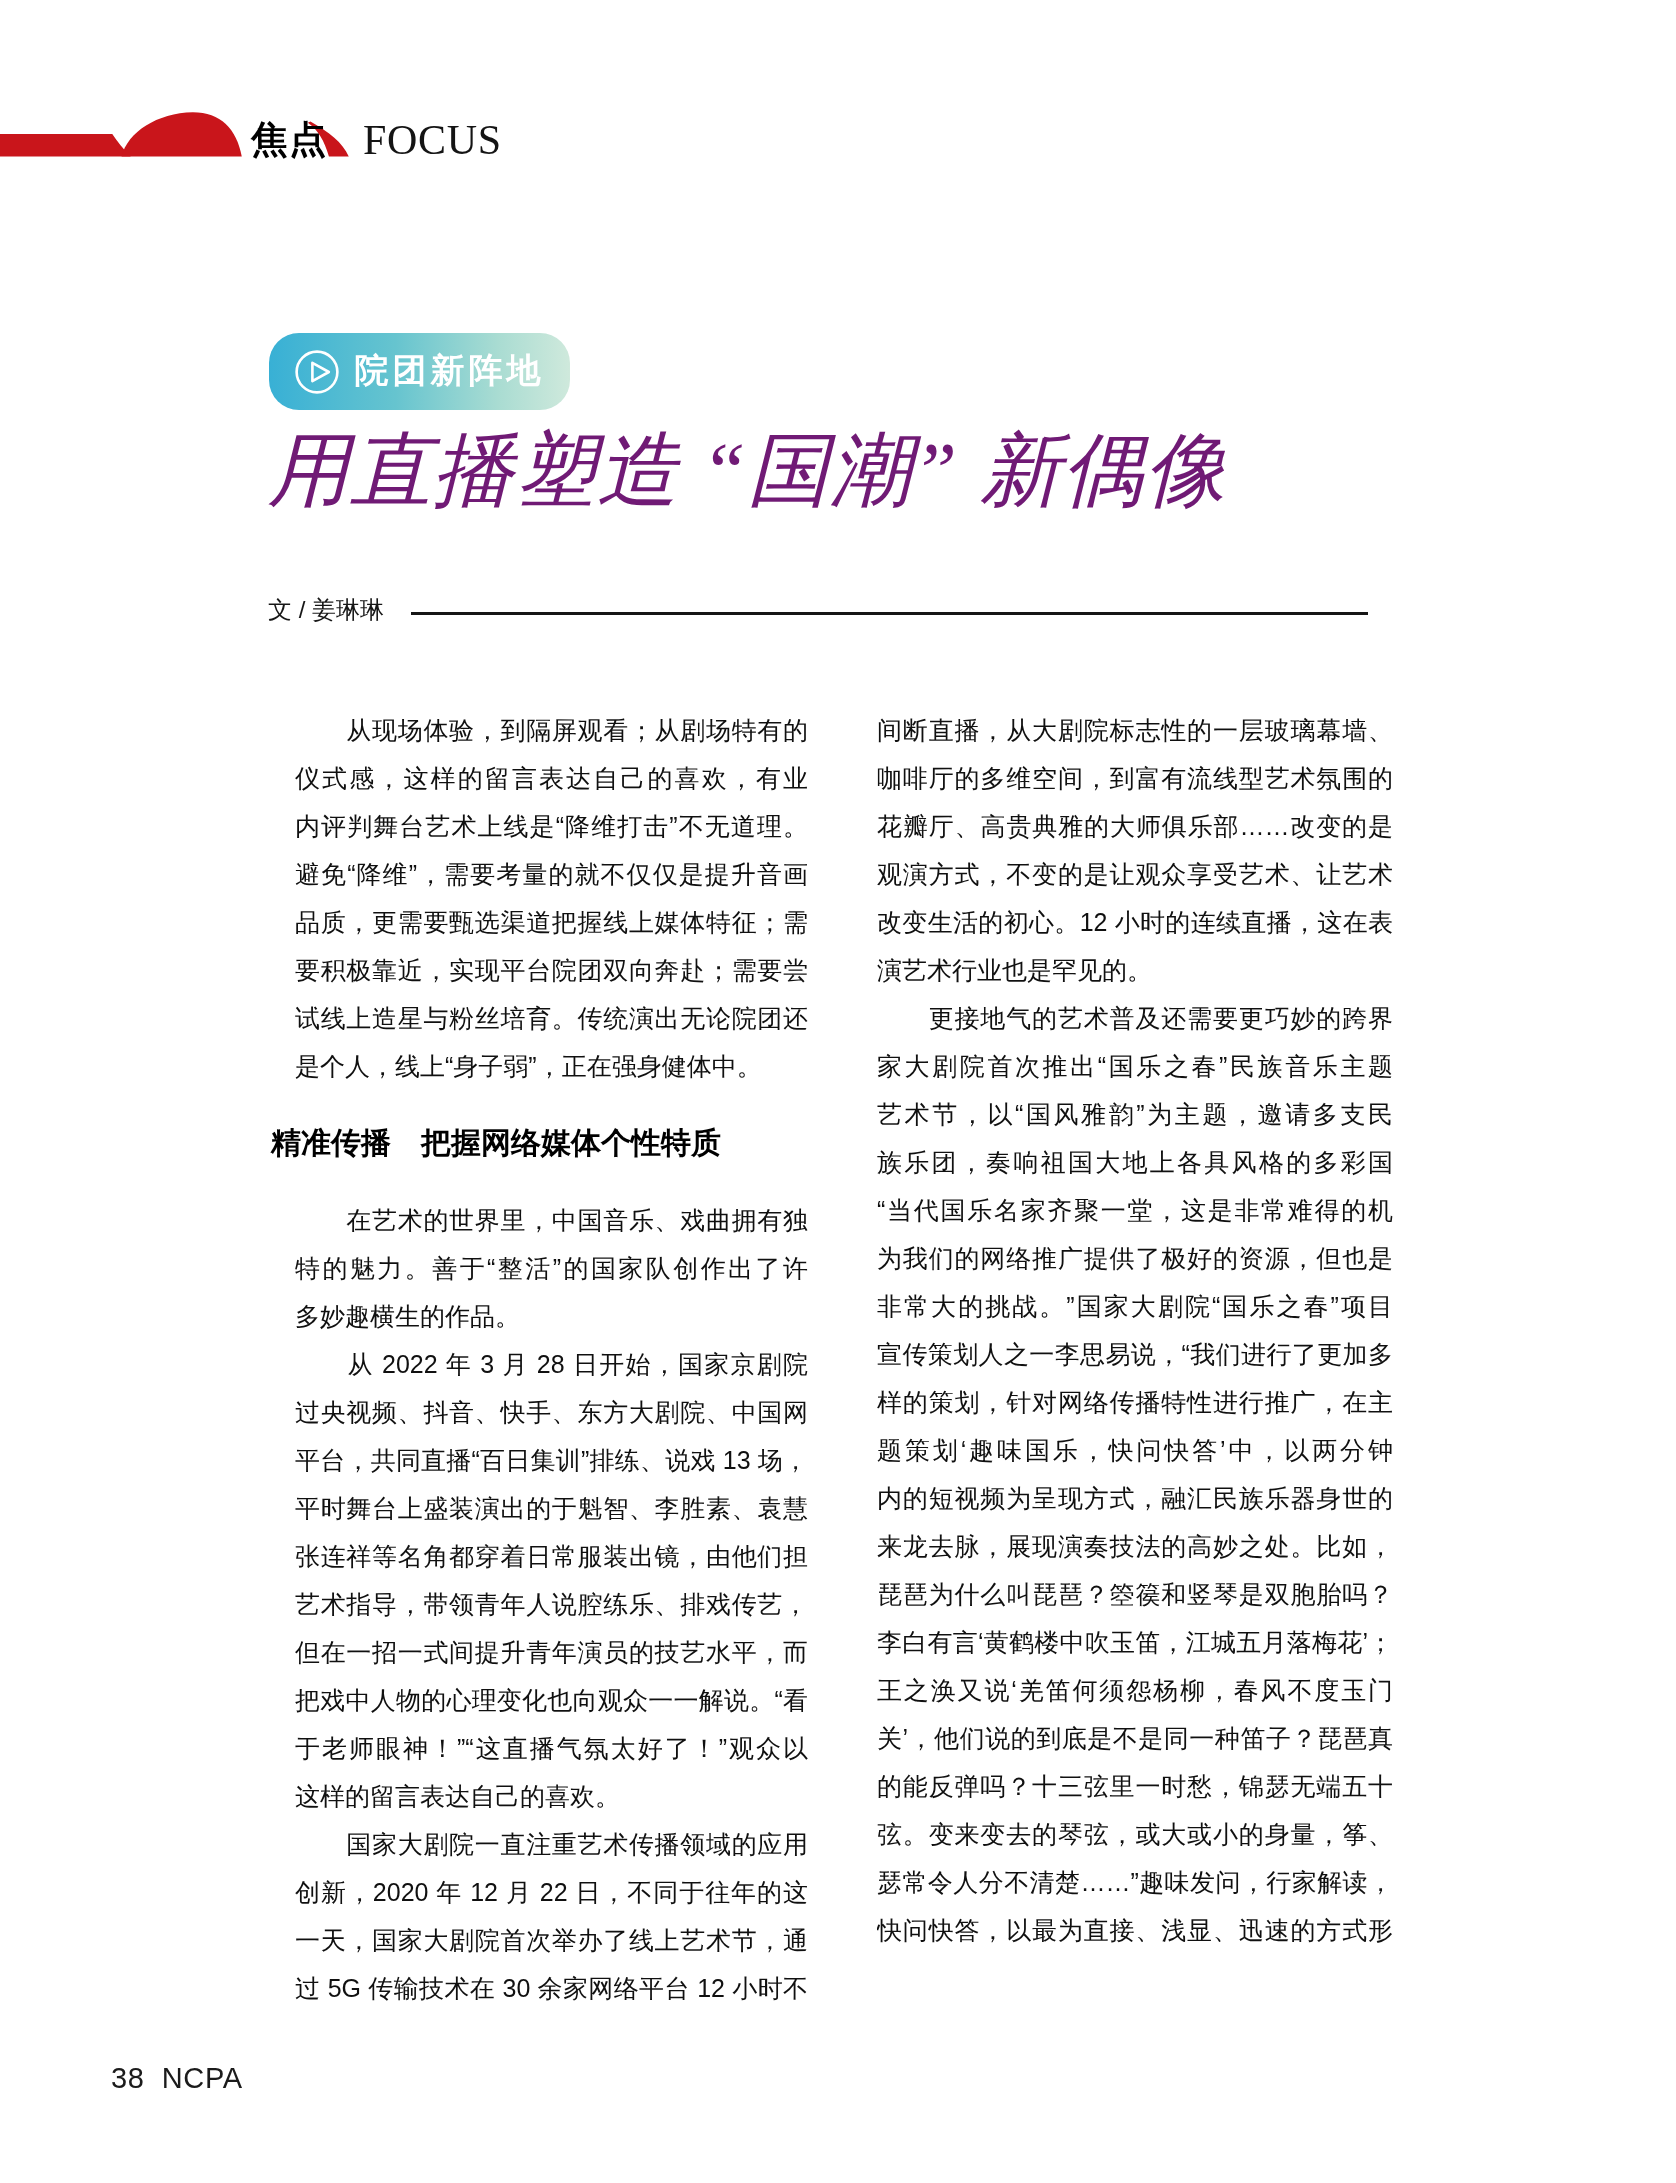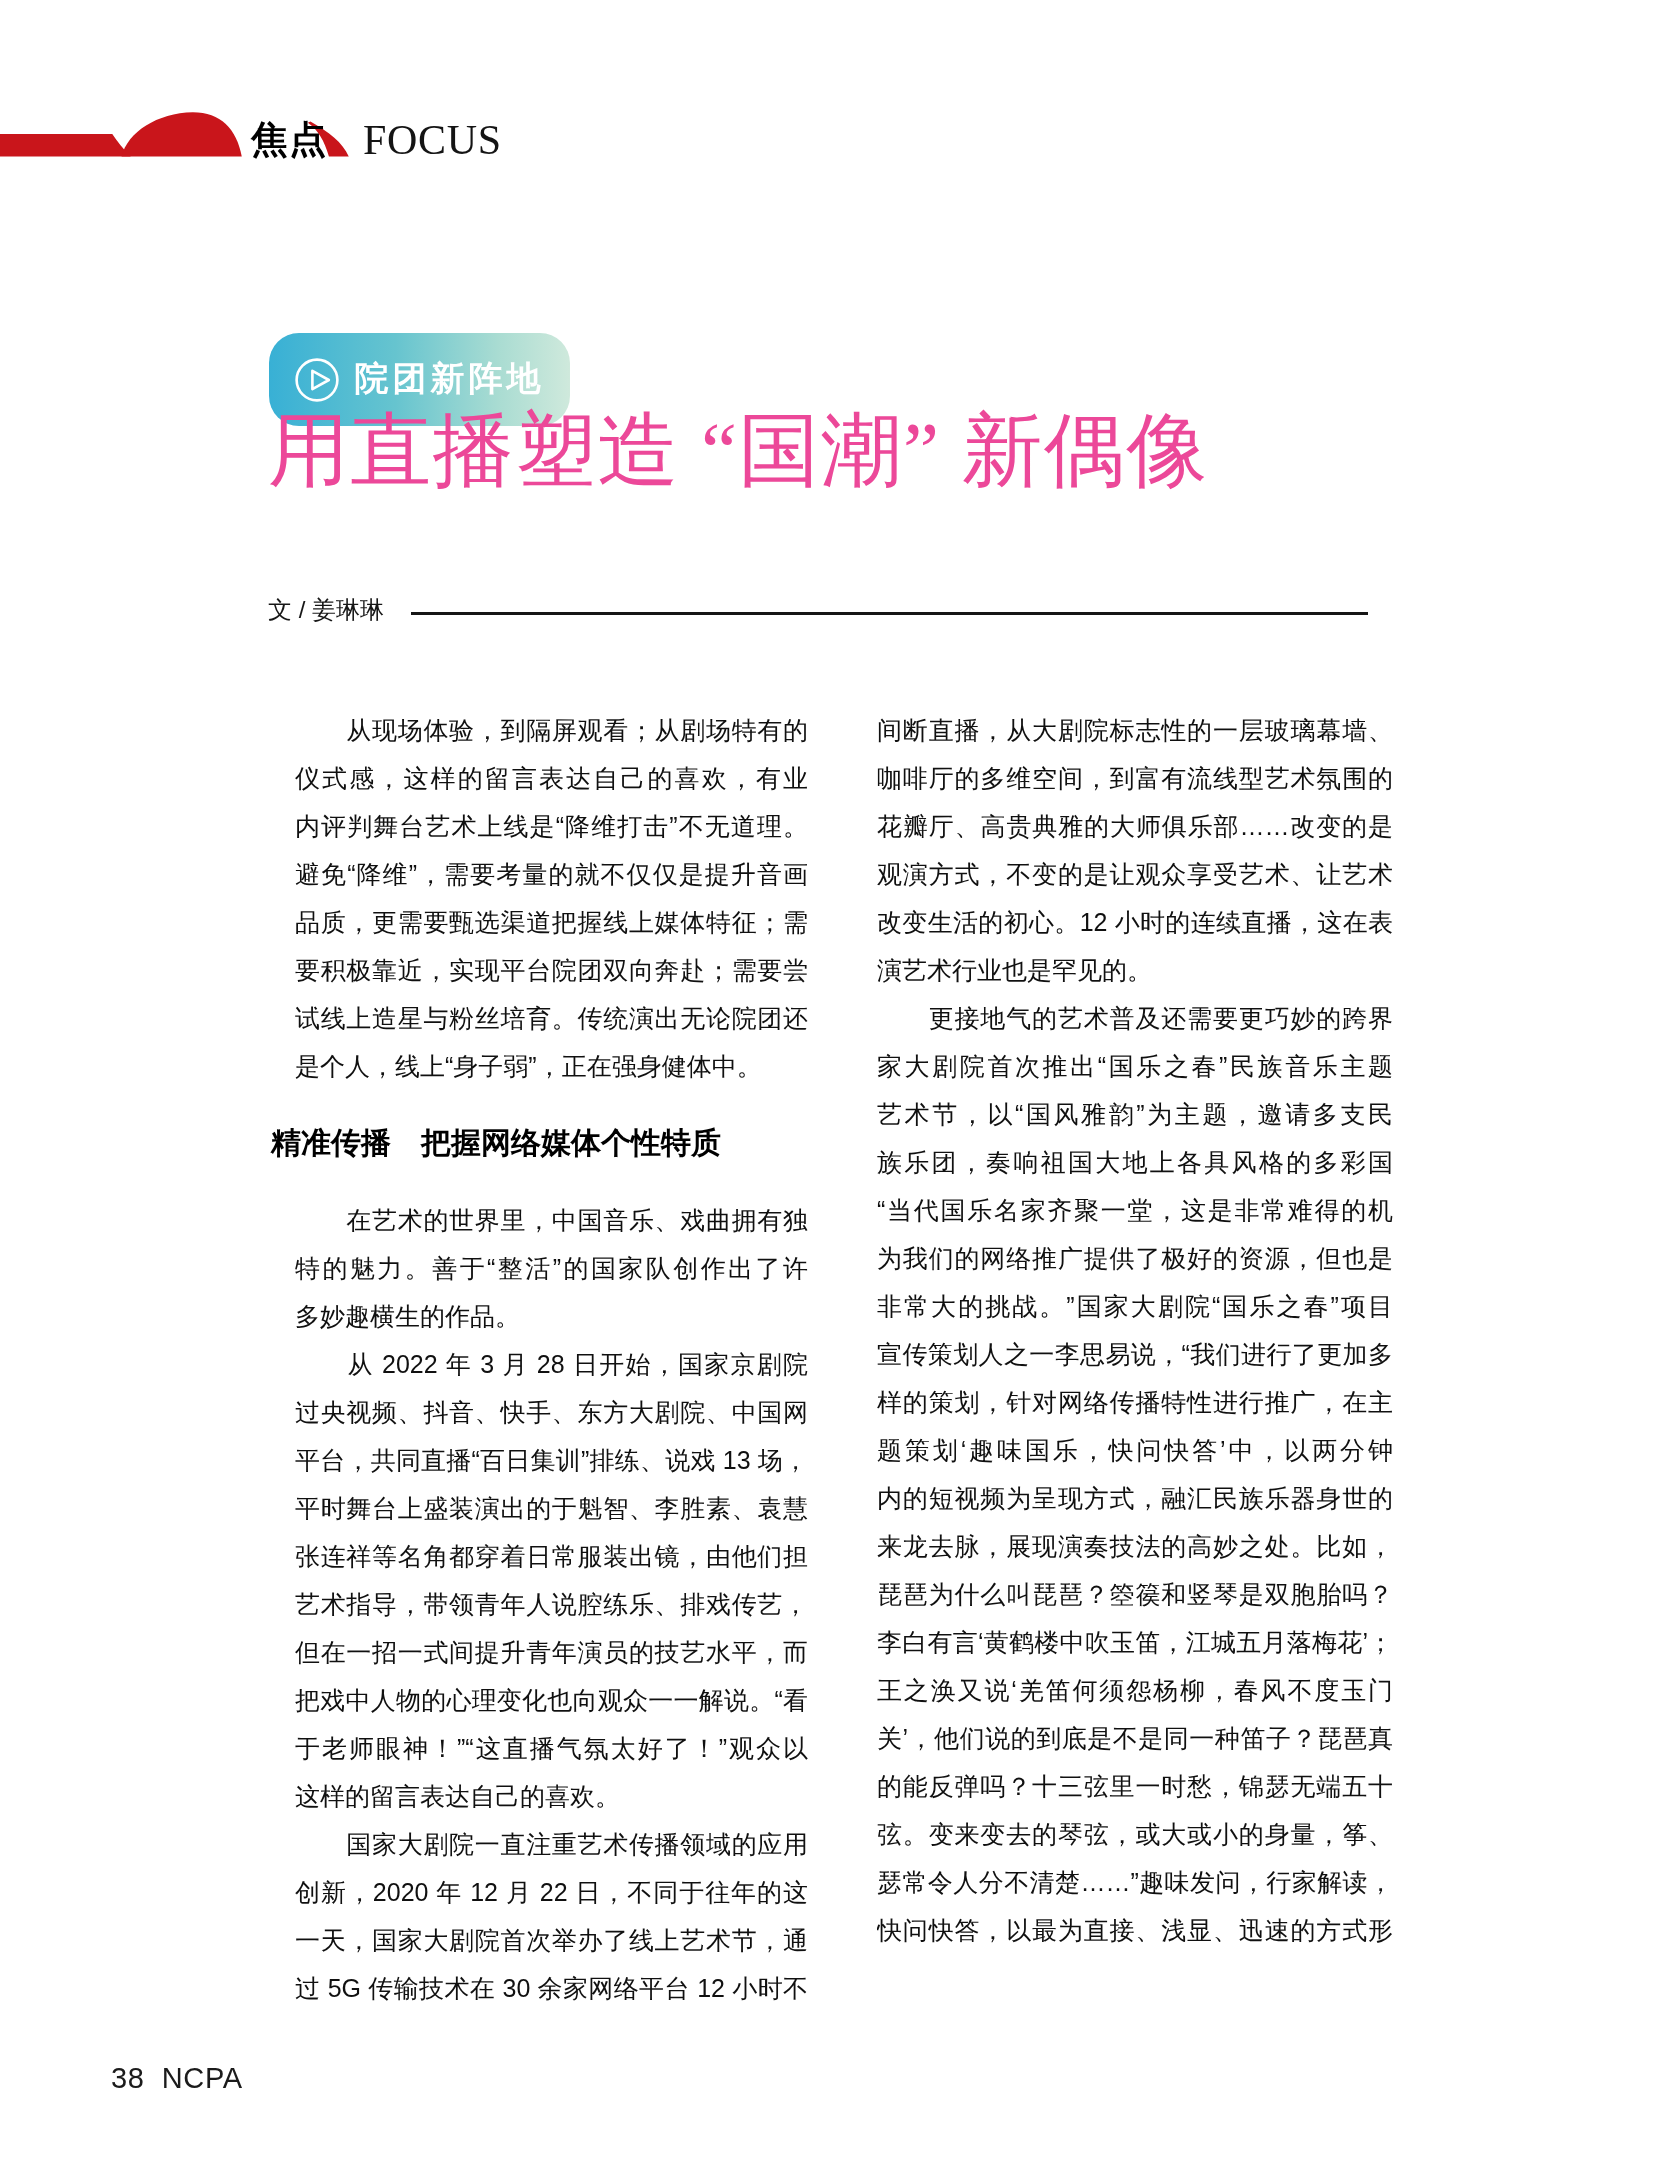--- a/index.html
+++ b/index.html
@@ -9,29 +9,29 @@
   
   .masthead-svg{position:absolute;left:0;top:99px;width:502px;height:86px;}
   .masthead-cn{position:absolute;left:251px;top:120px;font-size:37px;font-weight:700;
                letter-spacing:1.3px;line-height:40px;color:#000;white-space:nowrap;}
   .masthead-en{position:absolute;left:363px;top:119px;font-size:42px;line-height:42px;
                font-family:"Liberation Serif","DejaVu Serif",serif;color:#141414;
                letter-spacing:0.7px;white-space:nowrap;}
 
   
   .badge{position:absolute;left:269px;top:333px;height:61px;border-radius:30px;
-         display:inline-flex;align-items:center;gap:14.5px;padding:16px 25px;
+         display:inline-flex;align-items:center;gap:14.5px;padding:8px 25px;
          background:linear-gradient(90deg,var(--badge-a,#38b0d5) 0%,#66c4cf 42%,#a9dcd2 76%,var(--badge-b,#cfe9dc) 100%);}
   .badge-label{color:#fff;font-weight:700;font-size:34px;letter-spacing:4px;
                line-height:61px;padding-bottom:2.6px;white-space:nowrap;}
 
   
-  .title{position:absolute;left:268px;top:405px;font-size:81px;line-height:92px;
-         font-family:"Liberation Serif","DejaVu Serif",serif;color:#ec4899;
-         letter-spacing:1.3px;white-space:nowrap;}
+  .title{position:absolute;left:268px;top:425px;font-size:81px;line-height:92px;
+         font-family:"Liberation Serif","DejaVu Serif",serif;color:#701a75;
+         letter-spacing:1.3px;white-space:nowrap;font-style:italic;}
   .byline{position:absolute;left:268px;top:595px;font-size:24px;line-height:29px;color:#161616;white-space:nowrap;}
   .byline-rule{position:absolute;left:411px;top:612px;width:957px;height:2.6px;background:#161616;}
 
   
   .col{position:absolute;top:706px;}
   .col-left{left:271px;width:537px;}
   .col-right{left:853px;width:540px;}
   .col-line{height:48px;line-height:48px;font-size:25px;color:#101010;
             white-space:nowrap;text-align:left;margin-left:24px;}
   .col-line.just{text-align:justify;text-align-last:justify;white-space:normal;

